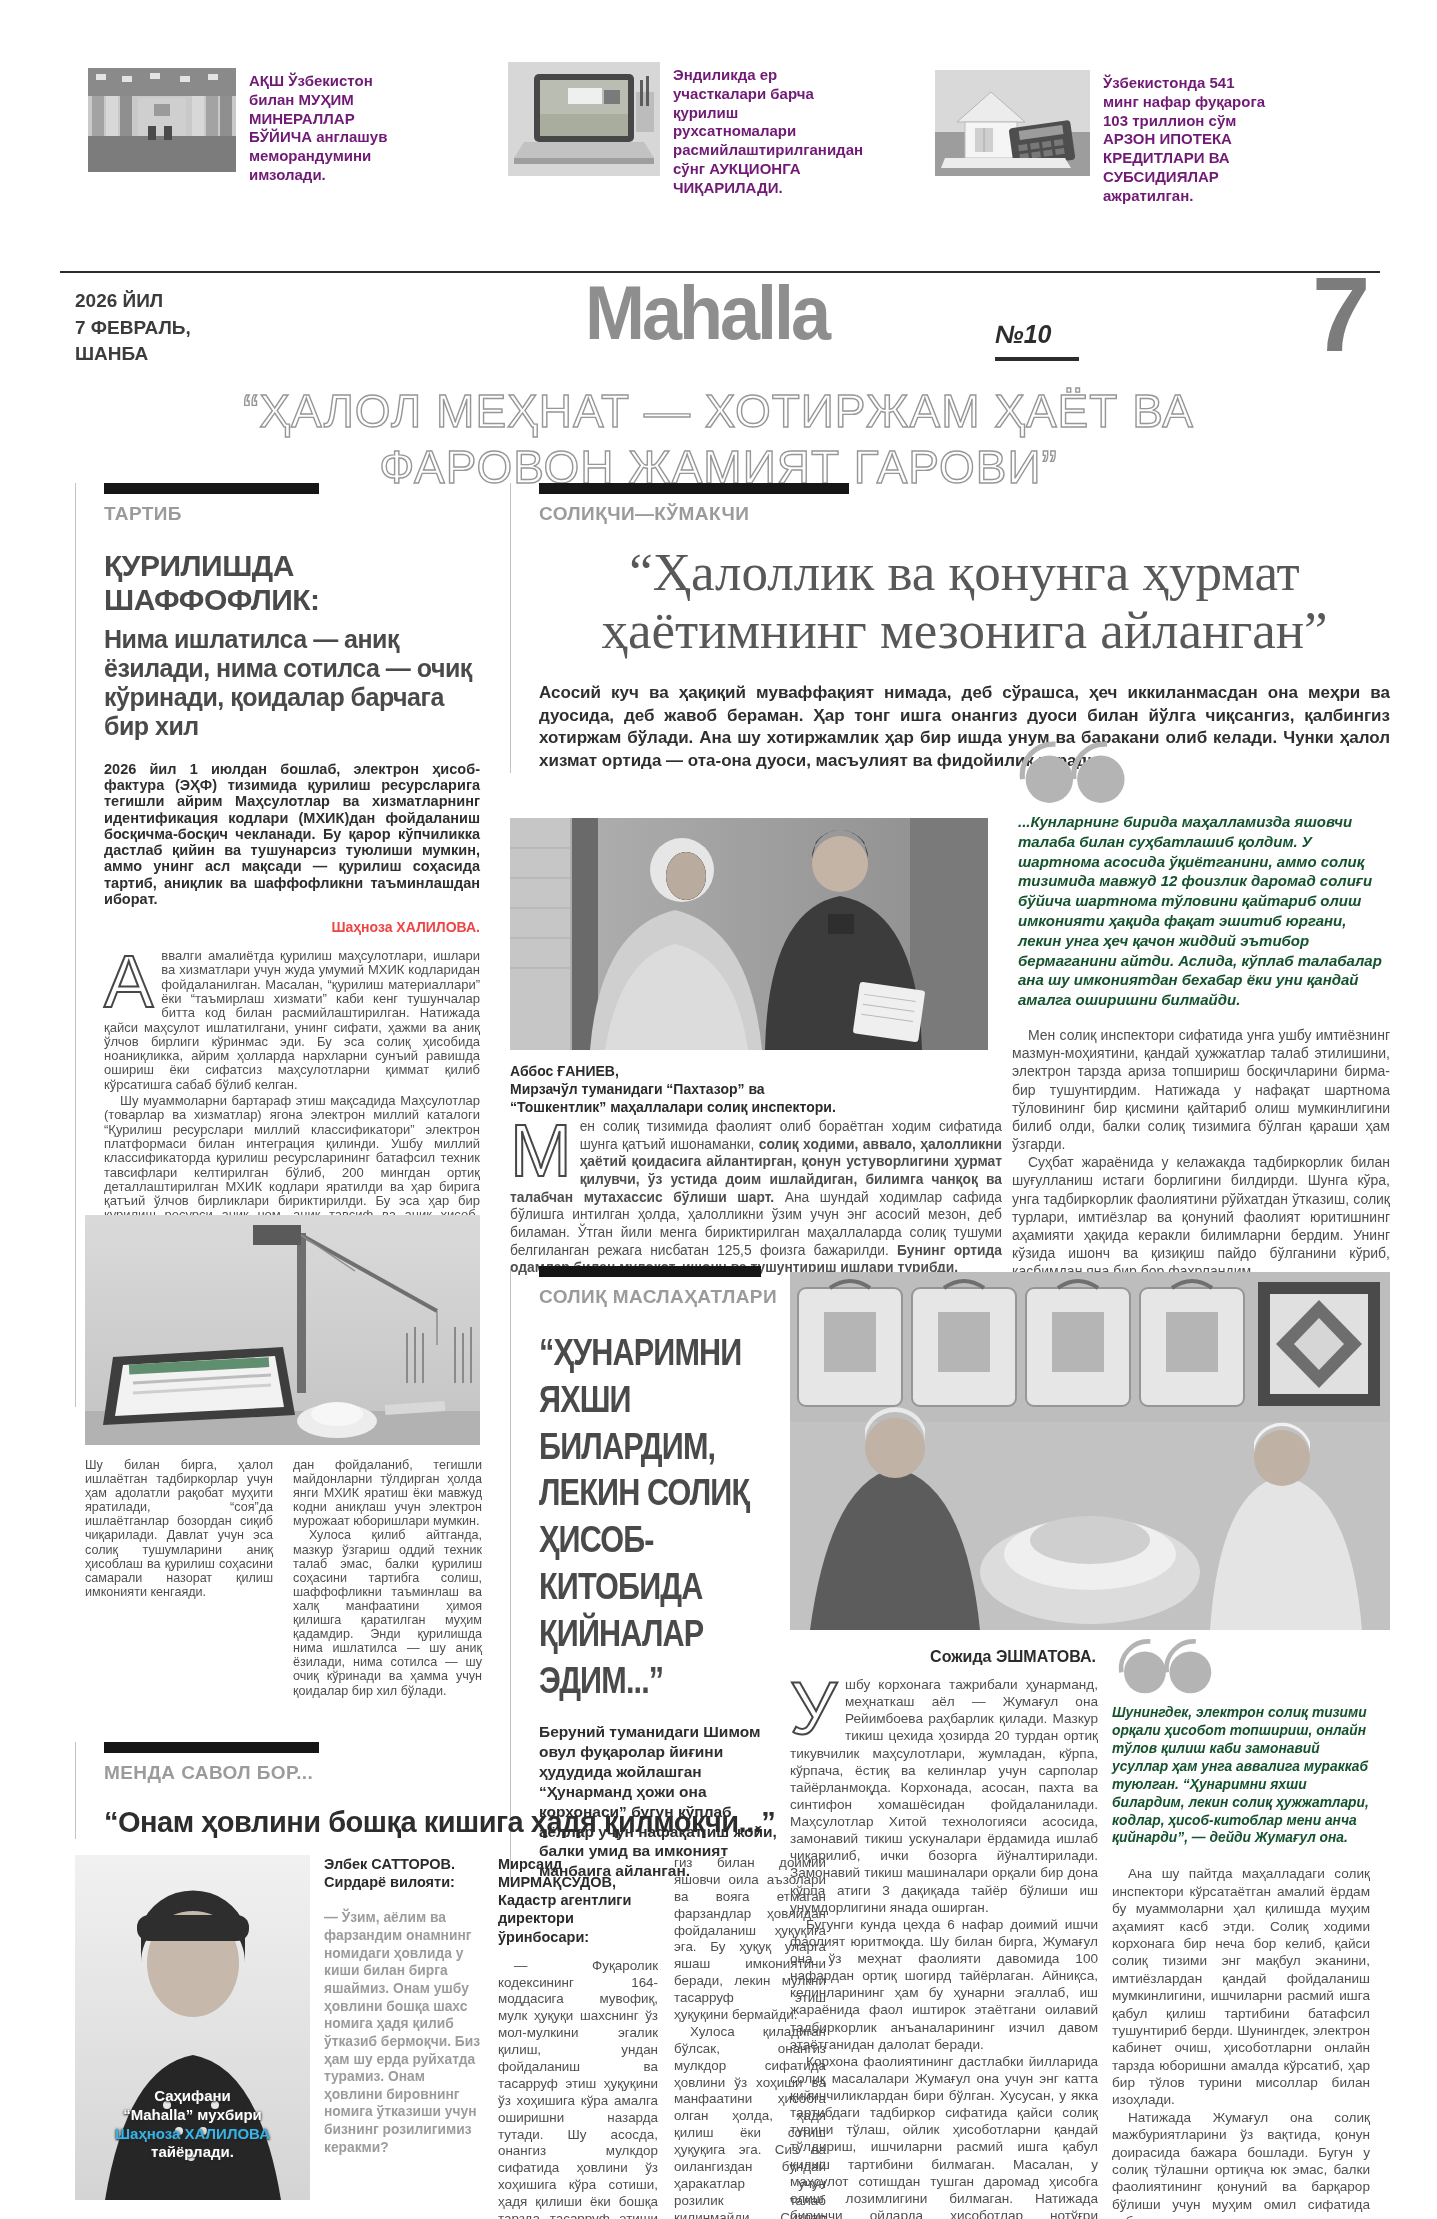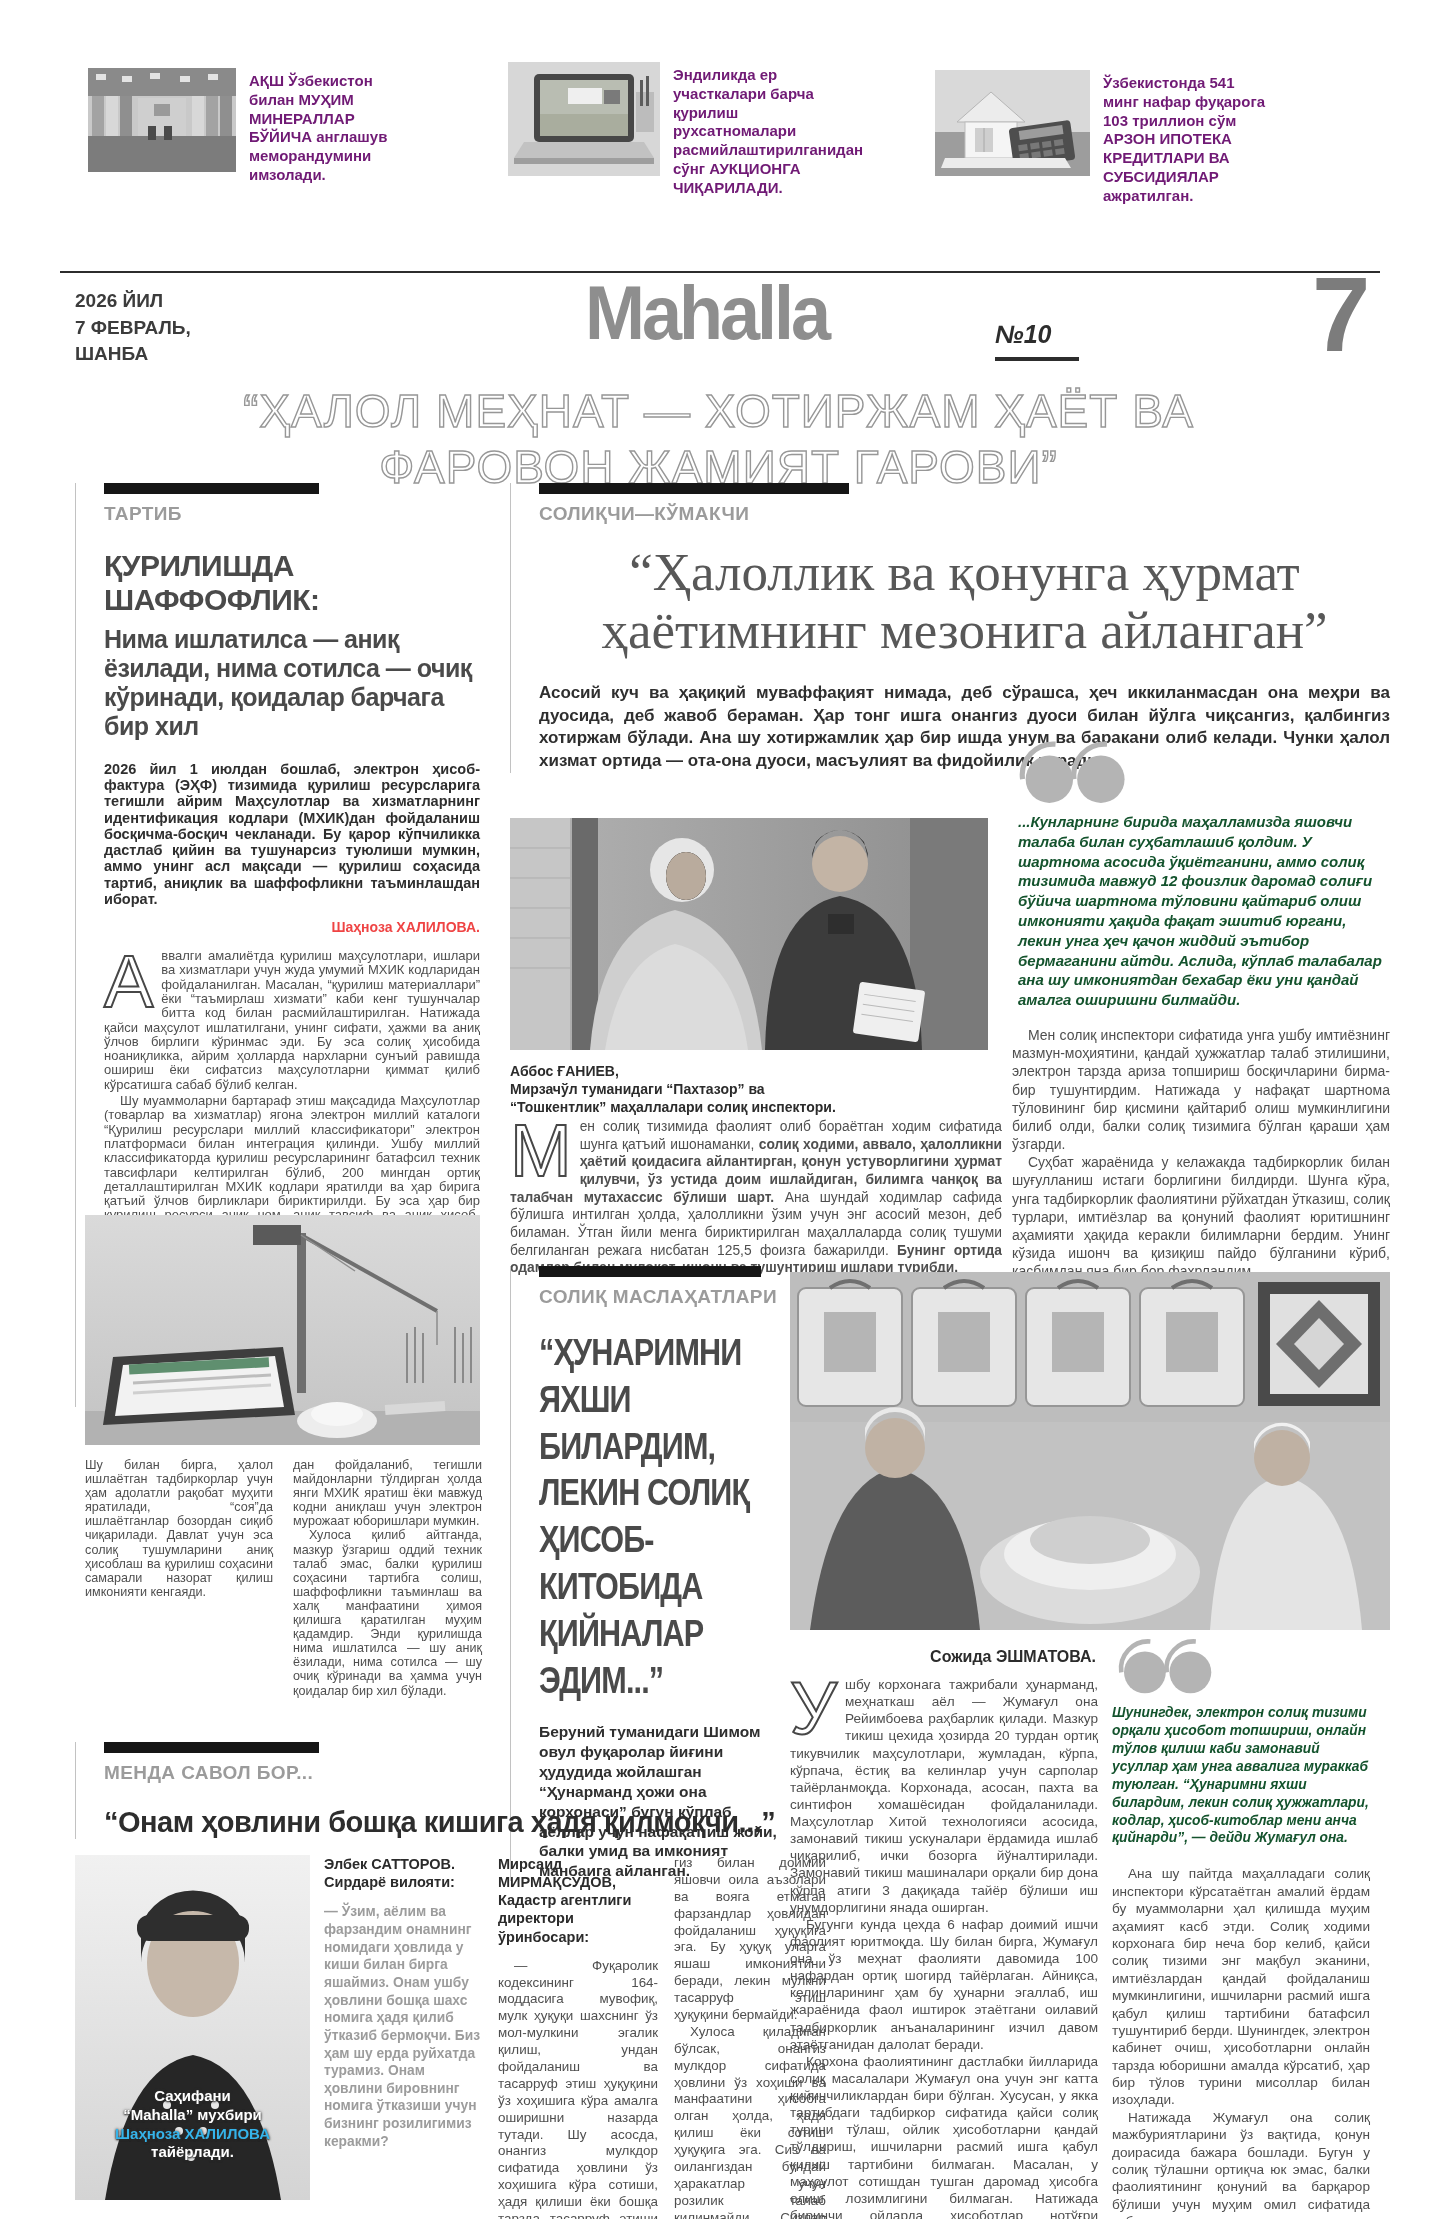--- a/index.html
+++ b/index.html
@@ -354,21 +354,21 @@
           <div>“Mahalla” мухбири</div>
           <div class="overlay-name">Шаҳноза ХАЛИЛОВА</div>
           <div>тайёрлади.</div>
         </div>
       </div>
       <div style="width:158px;margin-left:14px;flex:none;">
         <div class="capt" style="font-size:14.5px;line-height:1.25;">
           <div>Элбек САТТОРОВ.</div>
           <div>Сирдарё вилояти:</div>
         </div>
-        <div style="color:#9c9c9c;font-weight:bold;font-size:13.8px;line-height:1.28;margin-top:12px;">— Ўзим, аёлим ва фарзандим онамнинг номидаги ҳовлида у киши билан бирга яшаймиз. Онам ушбу ҳовлини бошқа шахс номига ҳадя қилиб ўтказиб бермоқчи. Биз ҳам шу ерда руйхатда турамиз. Онам ҳовлини бировнинг номига ўтказиши учун бизнинг розилигимиз керакми?</div>
+        <div style="color:#9c9c9c;font-weight:bold;font-size:13.8px;line-height:1.28;margin-top:18px;">— Ўзим, аёлим ва фарзандим онамнинг номидаги ҳовлида у киши билан бирга яшаймиз. Онам ушбу ҳовлини бошқа шахс номига ҳадя қилиб ўтказиб бермоқчи. Биз ҳам шу ерда руйхатда турамиз. Онам ҳовлини бировнинг номига ўтказиши учун бизнинг розилигимиз керакми?</div>
       </div>
       <div style="width:160px;margin-left:16px;flex:none;">
         <div class="capt" style="font-size:14.5px;line-height:1.25;">Мирсаид МИРМАҚСУДОВ, Кадастр агентлиги директори ўринбосари:</div>
         <div class="bodytxt jtext" style="font-size:13.4px;line-height:1.26;margin-top:12px;">
           <div class="indent">— Фуқаролик кодексининг 164-моддасига мувофиқ, мулк ҳуқуқи шахснинг ўз мол-мулкини эгалик қилиш, ундан фойдаланиш ва тасарруф этиш ҳуқуқини ўз хоҳишига кўра амалга оширишни назарда тутади. Шу асосда, онангиз мулкдор сифатида ҳовлини ўз хоҳишига кўра сотиши, ҳадя қилиши ёки бошқа тарзда тасарруф этиши мумкин.</div>
 
         </div>
       </div>
       <div class="bodytxt jtext" style="width:152px;margin-left:16px;flex:none;font-size:13.4px;line-height:1.26;">
         <div>гиз билан доимий яшовчи оила аъзолари ва вояга етмаган фарзандлар ҳовлидан фойдаланиш ҳуқуқига эга. Бу ҳуқуқ уларга яшаш имкониятини беради, лекин мулкни тасарруф этиш ҳуқуқини бермайди.</div>

